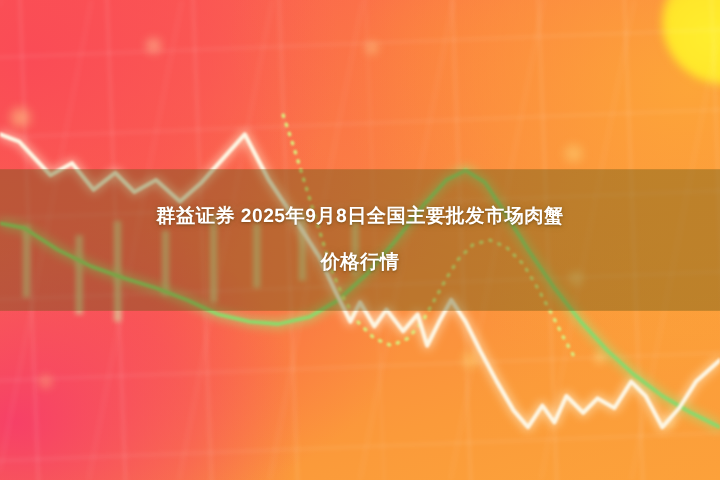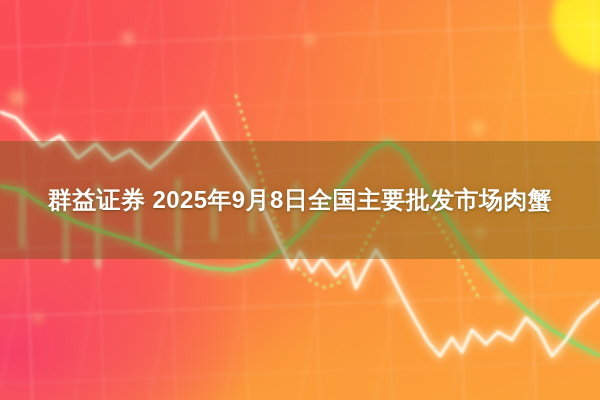--- a/index.html
+++ b/index.html
@@ -131,21 +131,21 @@
     height: 118px;
     display: flex;
     flex-direction: column;
     align-items: center;
     justify-content: center;
     gap: 4px;
   }
   .title-line {
     color: #ffffff;
     font-family: "Liberation Sans", sans-serif;
-    font-size: 24px;
+    font-size: 16px;
     font-weight: bold;
     letter-spacing: 0.4px;
     line-height: 34px;
     white-space: nowrap;
     text-shadow:
       0 1px 2px rgba(90,60,10,0.55),
       0 0 6px rgba(120,80,20,0.35);
   }
 </style>
 </head>
@@ -185,15 +185,16 @@
   <svg class="layer" id="lines" viewBox="0 0 600 400" preserveAspectRatio="none">
     <polyline id="line-green" fill="none" stroke="#8fd66a" stroke-width="3.2" stroke-linejoin="round" stroke-linecap="round" points="-10,184 20,190 48,208 76,222 104,232 130,240 156,250 182,262 208,268 232,270 258,264 282,250 306,228 330,200 352,172 372,150 388,142 404,152 420,176 440,208 462,240 484,268 506,292 528,312 552,330 576,344 600,356"></polyline>
     <polyline id="line-dotted" fill="none" stroke="#dbe87a" stroke-width="3" stroke-linejoin="round" stroke-linecap="round" stroke-dasharray="1 7" points="236,96 244,120 252,146 260,172 268,198 276,224 286,248 298,268 312,282 326,288 340,282 352,268 362,250 372,232 382,216 394,204 408,200 422,206 436,220 448,240 460,262 470,282 480,300"></polyline>
     <polyline id="line-zigzag" fill="none" stroke="#fdf6e3" stroke-width="3.4" stroke-linejoin="round" stroke-linecap="round" points="-10,108 16,118 42,146 60,136 78,158 96,144 112,160 130,150 150,168 168,152 186,132 204,112 224,150 248,186 266,214 280,244 292,268 300,252 312,272 322,258 336,276 348,262 356,288 366,268 376,250 388,268 400,292 414,318 428,342 440,356 452,338 462,352 472,330 486,344 498,332 512,340 526,318 538,330 552,356 566,340 580,318 600,300"></polyline>
   </svg>
 
   <div id="title-band"></div>
 
   <div id="title-wrap">
     <div class="title-line">群益证券 2025年9月8日全国主要批发市场肉蟹</div>
+    <div class="title-line">价格行情</div>
   </div>
 
 </div>
 
 </body></html>

